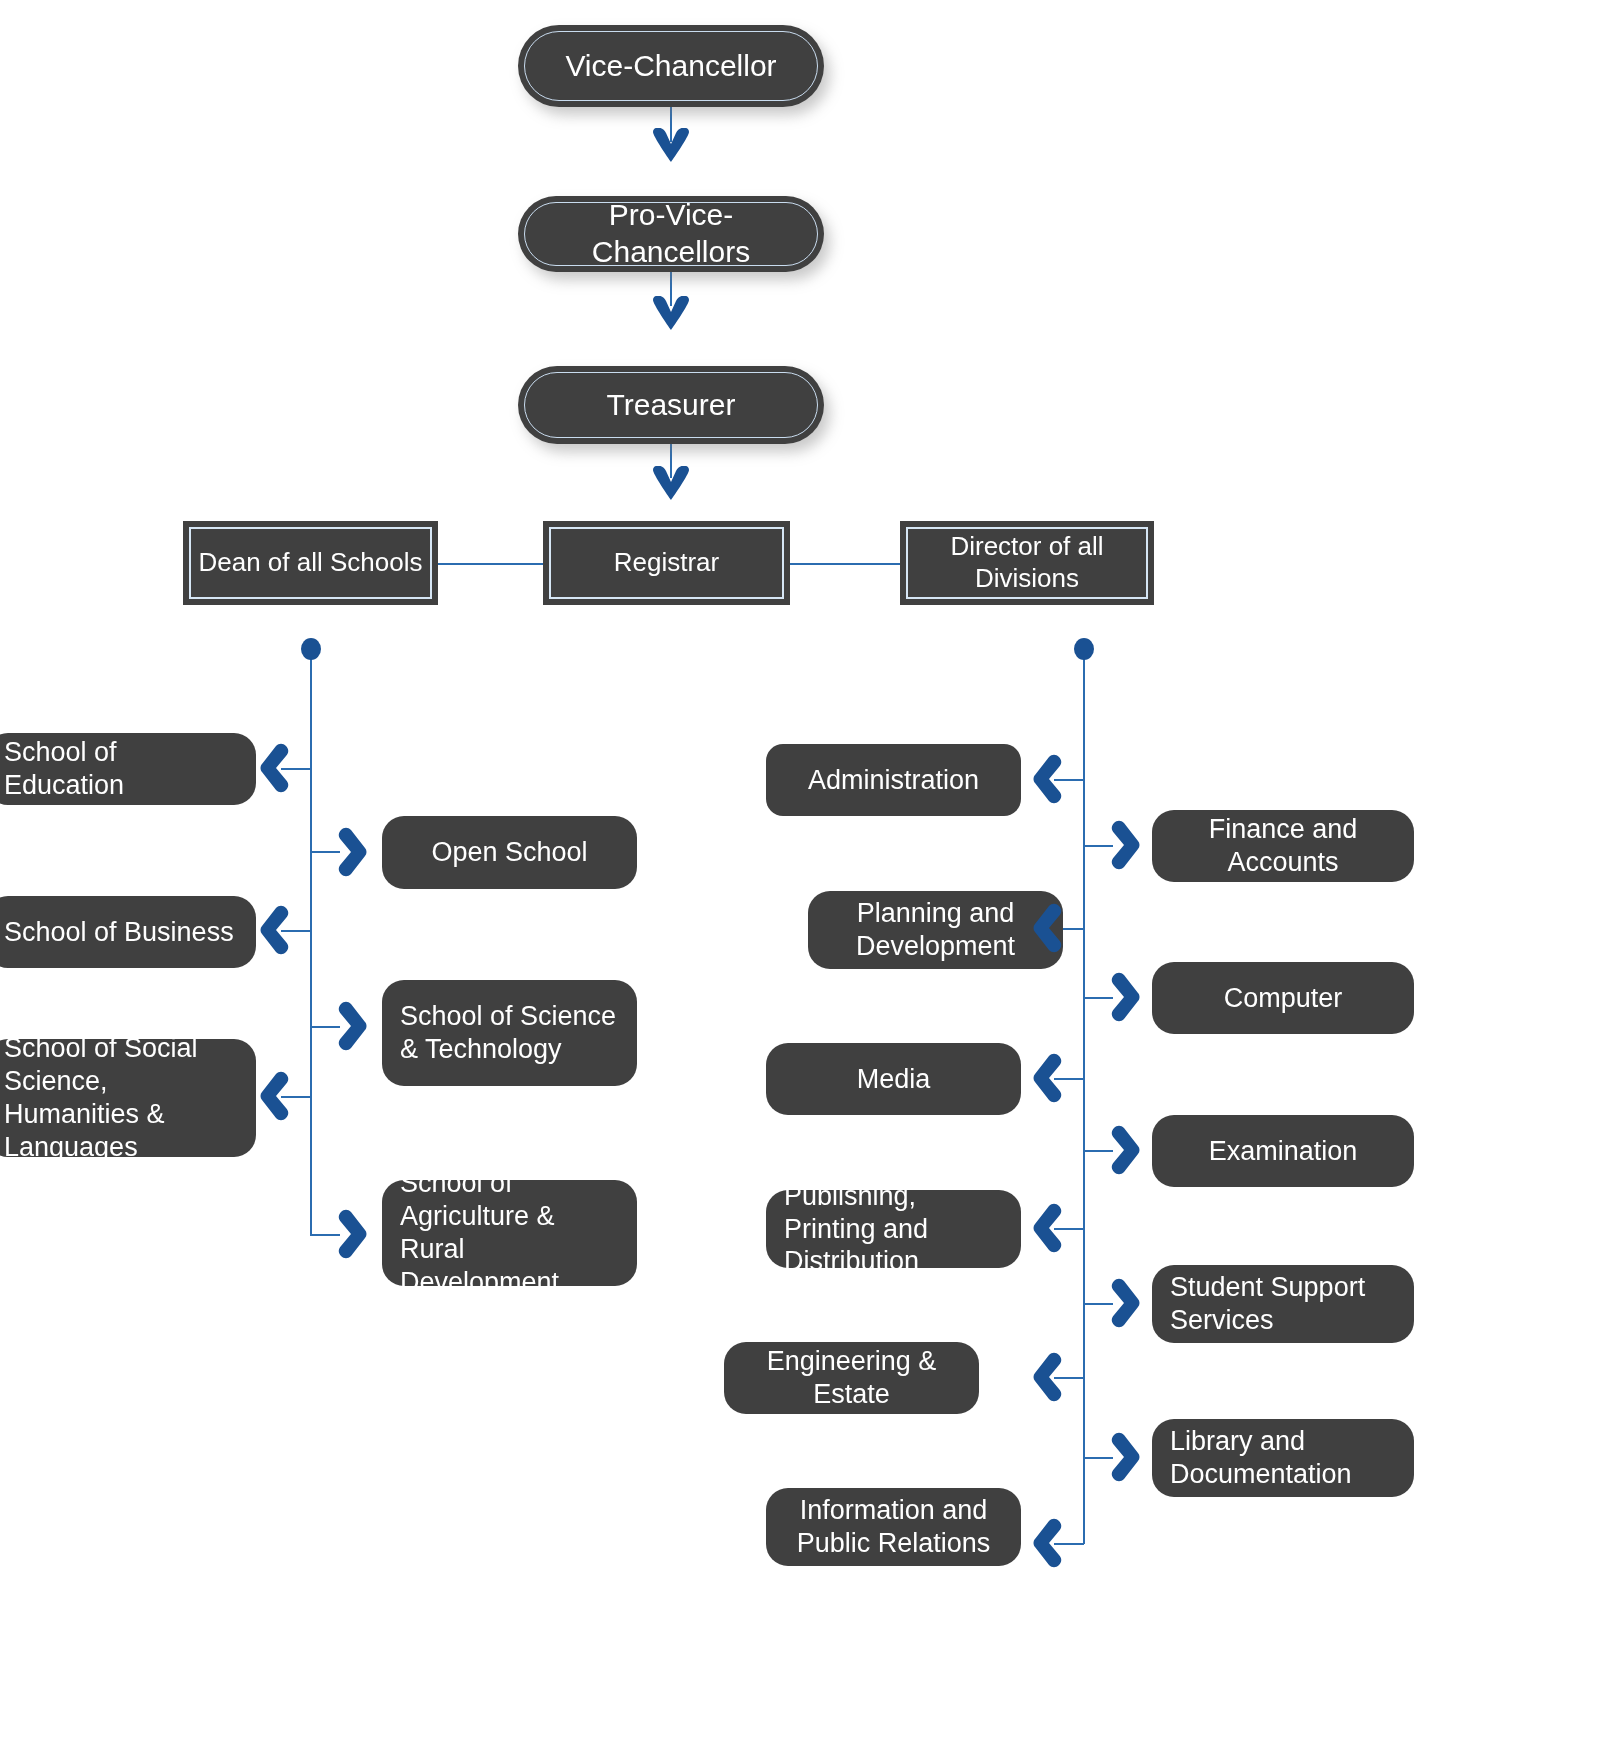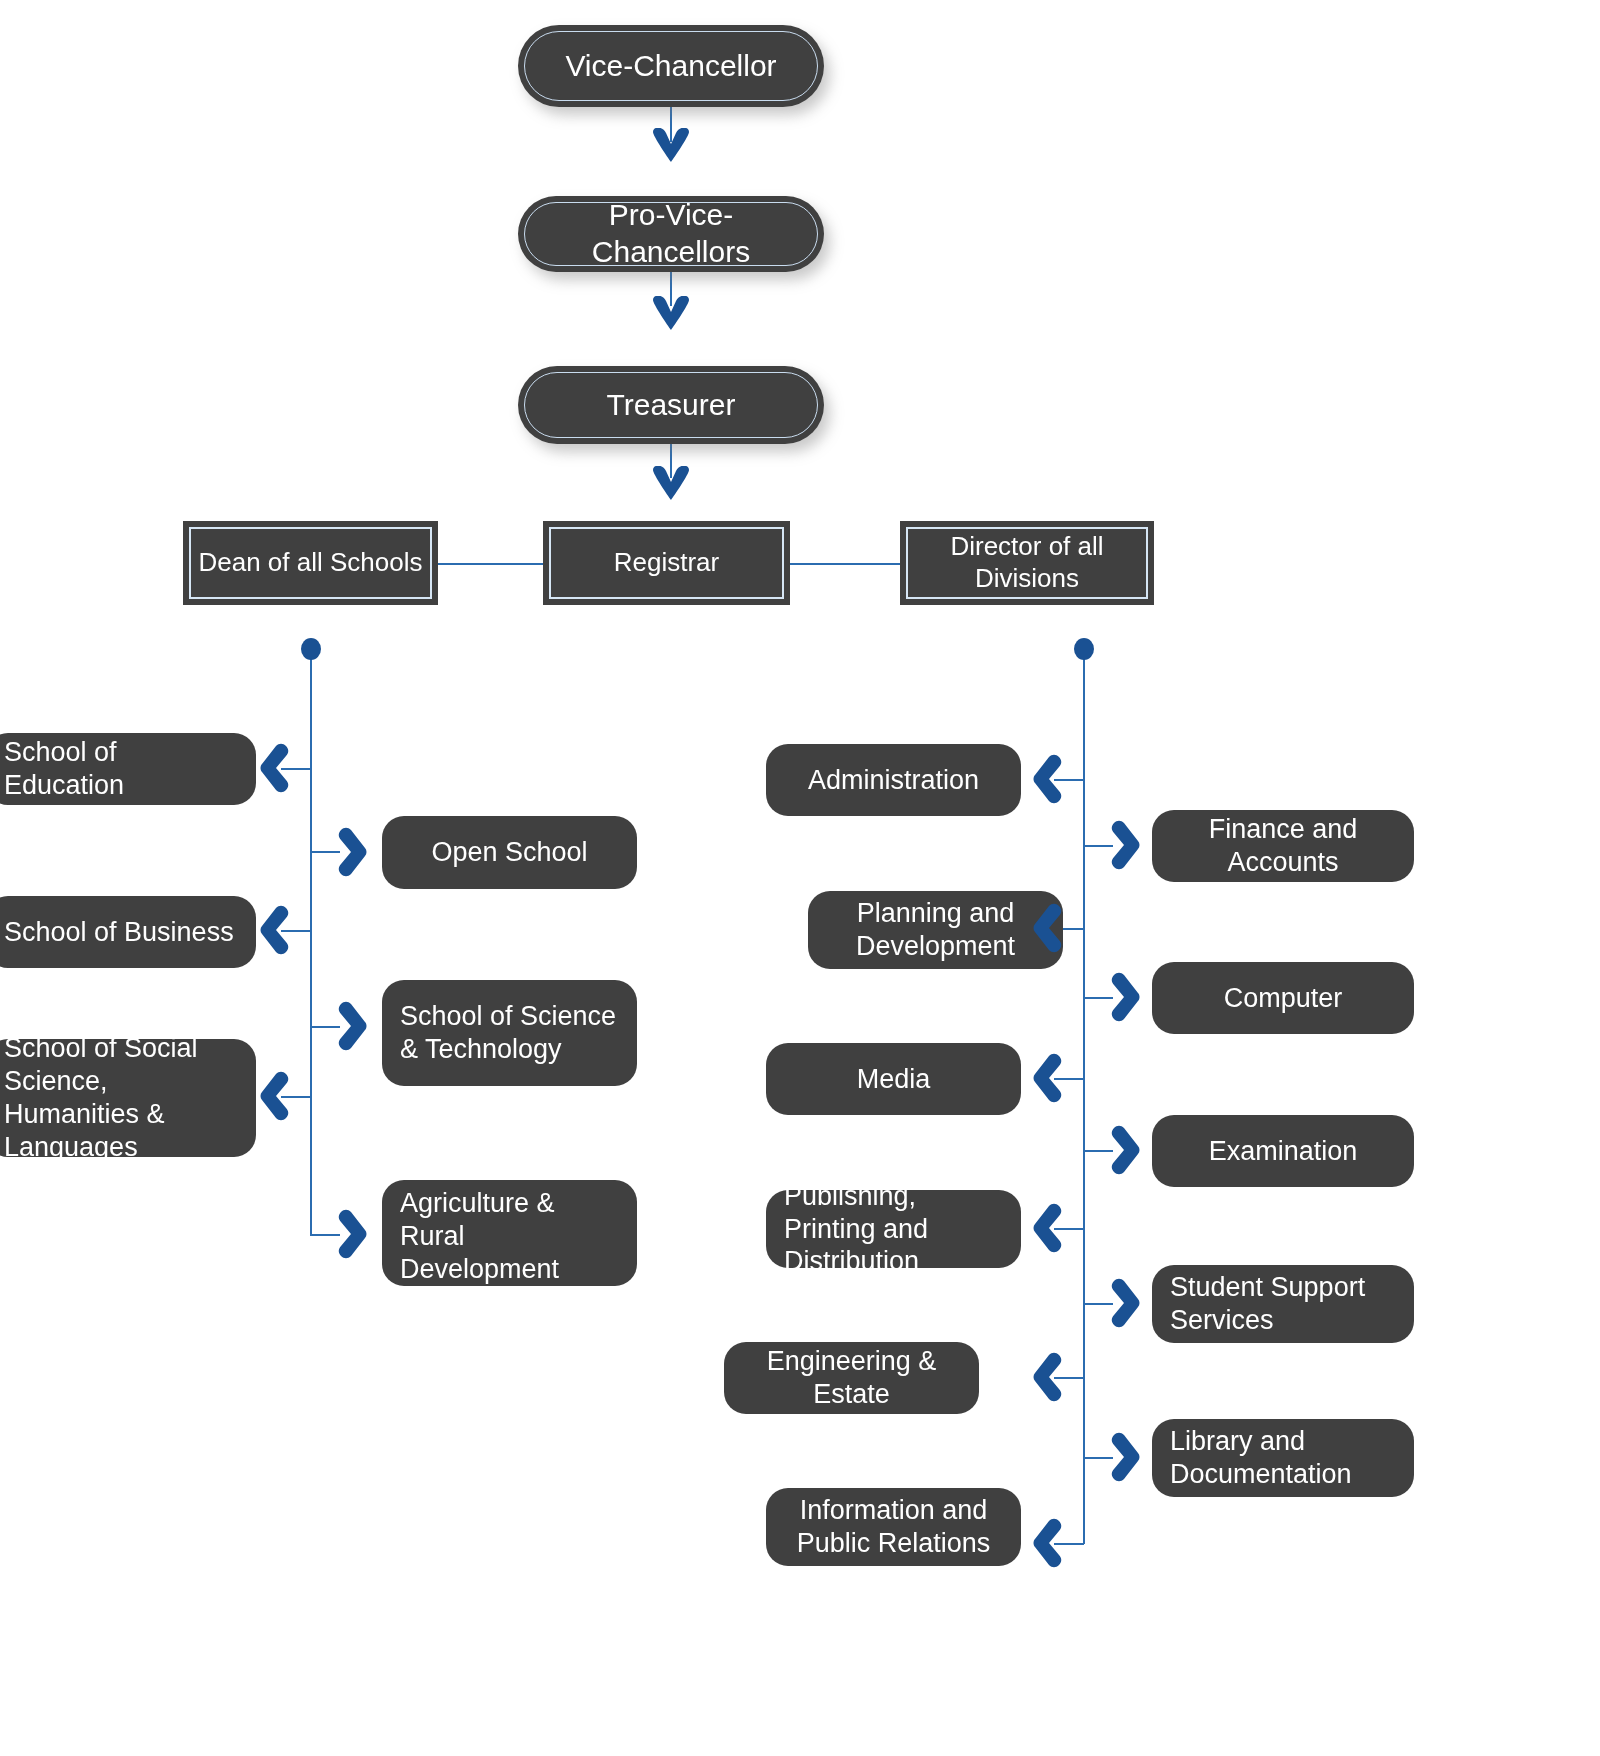--- a/index.html
+++ b/index.html
@@ -221,34 +221,34 @@
   <div class="node rrect ta-left" style="left:-14px; top:1039px; width:270px; height:118px;">
     <span class="txt">School of Social Science, Humanities &amp; Languages</span>
   </div>
 
   <div class="hline" style="left:310px; top:1234px; width:30px;"></div>
   <div class="chev" style="left:335px; top:1208px;">
     <svg width="34" height="52" viewBox="0 0 34 52" aria-hidden="true">
       <path d="M6 4 C3 7, 3 11, 6 14 L16 26 L6 38 C3 41, 3 45, 6 48 C9 51, 13 51, 16 48 L30 30 C32 28, 32 24, 30 22 L16 4 C13 1, 9 1, 6 4 Z" fill="#1A5193"></path>
     </svg>
   </div>
-  <div class="node rrect ta-left" style="left:382px; top:1180px; width:255px; height:106px;align-items:flex-end;">
+  <div class="node rrect ta-left" style="left:382px; top:1180px; width:255px; height:106px;">
     <span class="txt">School of Agriculture &amp; Rural Development</span>
   </div>
 
   <div class="dot" style="left:1074px; top:638px;"></div>
   <div class="vline" style="left:1083px; top:649px; height:895px;"></div>
 
   <div class="hline" style="left:1054px; top:779px; width:30px;"></div>
   <div class="chev" style="left:1031px; top:753px;">
     <svg width="34" height="52" viewBox="0 0 34 52" aria-hidden="true">
       <path d="M28 4 C31 7, 31 11, 28 14 L18 26 L28 38 C31 41, 31 45, 28 48 C25 51, 21 51, 18 48 L4 30 C2 28, 2 24, 4 22 L18 4 C21 1, 25 1, 28 4 Z" fill="#1A5193"></path>
     </svg>
   </div>
-  <div class="node rrect ta-center" style="left:766px; top:744px; width:255px; height:72px;">
+  <div class="node rrect ta-center" style="left:766px; top:744px; width:255px; height:72px;border-radius:17px;">
     <span class="txt">Administration</span>
   </div>
 
   <div class="hline" style="left:1083px; top:845px; width:30px;"></div>
   <div class="chev" style="left:1108px; top:819px;">
     <svg width="34" height="52" viewBox="0 0 34 52" aria-hidden="true">
       <path d="M6 4 C3 7, 3 11, 6 14 L16 26 L6 38 C3 41, 3 45, 6 48 C9 51, 13 51, 16 48 L30 30 C32 28, 32 24, 30 22 L16 4 C13 1, 9 1, 6 4 Z" fill="#1A5193"></path>
     </svg>
   </div>
   <div class="node rrect ta-center" style="left:1152px; top:810px; width:262px; height:72px;">

